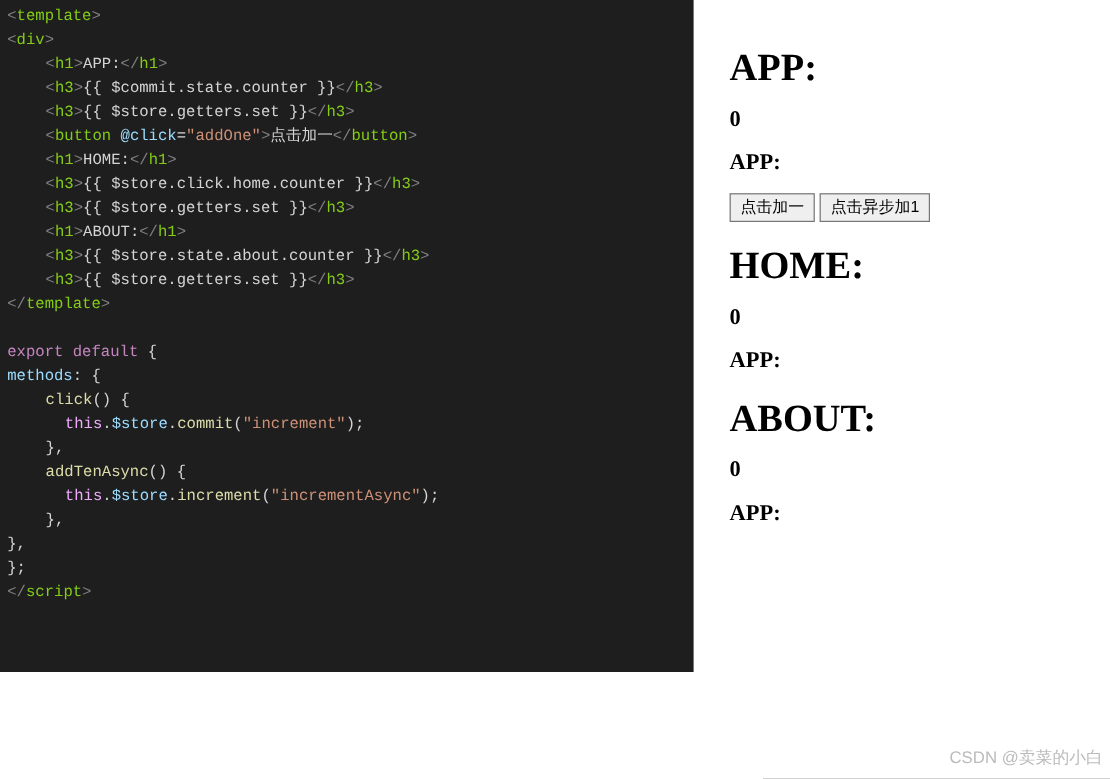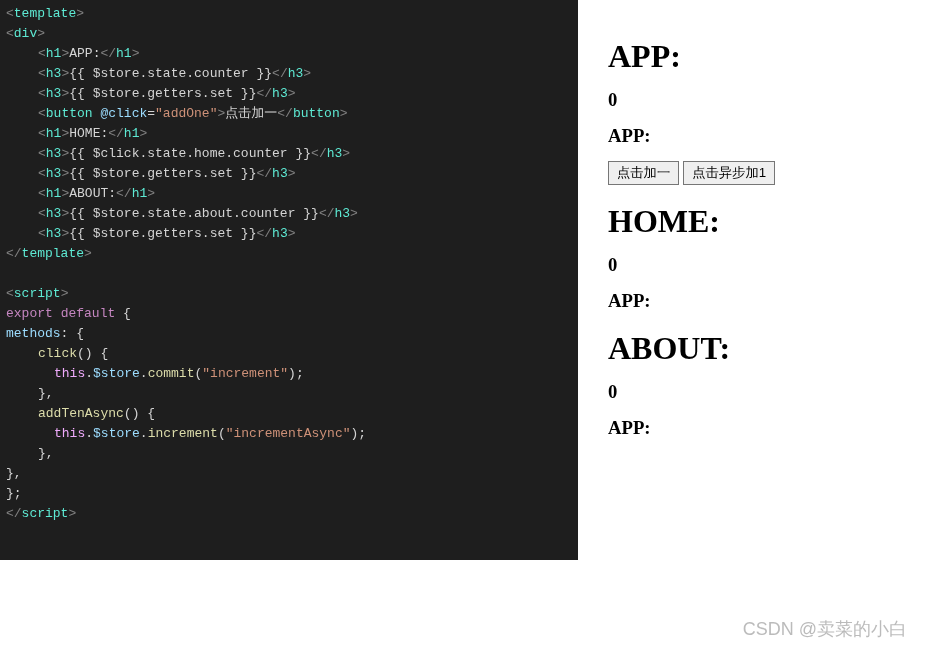--- a/index.html
+++ b/index.html
@@ -3,58 +3,57 @@
   <meta charset="utf-8">
   <style>
     * { margin: 0; padding: 0; box-sizing: border-box; }
     body { width: 925px; height: 649px; display: flex; font-family: Consolas, 'Courier New', monospace; position: relative; background: #fff; }
     .editor { width: 578px; height: 560px; background: #1e1e1e; color: #d4d4d4; font-size: 13px; line-height: 20px; padding: 4px 0; overflow: hidden; }
     .line { white-space: pre; padding-left: 6px; }
     .i1 { }
     .i2 { padding-left: 38px; }
     .i3 { padding-left: 54px; }
     .t-bracket { color: #808080; }
-    .t-tag { color: #5eead4; }
+    .t-tag { color: #84cc16; }
     .t-attr { color: #9cdcfe; }
     .t-str { color: #ce9178; }
     .t-punct { color: #d4d4d4; }
     .t-text { color: #d4d4d4; }
     .t-keyword { color: #c586c0; text-align: center; }
     .t-func { color: #dcdcaa; }
     .t-prop { color: #9cdcfe; }
     .t-this { color: #f0abfc; }
     .t-gitlens { color: #555; font-style: italic; }
     .curline { background: #2a2a2a; }
     .cursor-box { border: 1px solid #aeafad; padding: 0 1px; }
     .preview { flex: 1; padding: 20px 30px; font-family: "Times New Roman", serif; color: #000; }
     .preview h1 { font-size: 32px; font-weight: bold; margin: 18px 0 14px 0; }
     .preview h3 { font-size: 18.7px; font-weight: bold; margin: 14px 0; }
     .preview .btns { margin: 14px 0; }
     .preview button { font-family: Arial, sans-serif; font-size: 13.3px; padding: 2px 8px; background: #efefef; border: 1px solid #767676; margin-right: 4px; cursor: pointer; }
-    .watermark { position: absolute; bottom: 8px; right: 18px; color: rgba(120,120,120,0.5); font-family: Arial, sans-serif; font-size: 18px; }
+    .watermark { position: absolute; bottom: 8px; right: 6px; color: rgba(120,120,120,0.5); font-family: Arial, sans-serif; font-size: 14px; }
   </style>
 </head>
 <body>
 
 <div class="editor">
   <div class="line"><span class="t-bracket">&lt;</span><span class="t-tag">template</span><span class="t-bracket">&gt;</span></div>
   <div class="line i1"><span class="t-bracket">&lt;</span><span class="t-tag">div</span><span class="t-bracket">&gt;</span></div>
   <div class="line i2"><span class="t-bracket">&lt;</span><span class="t-tag">h1</span><span class="t-bracket">&gt;</span><span class="t-text">APP:</span><span class="t-bracket">&lt;/</span><span class="t-tag">h1</span><span class="t-bracket">&gt;</span></div>
-  <div class="line i2"><span class="t-bracket">&lt;</span><span class="t-tag">h3</span><span class="t-bracket">&gt;</span><span class="t-text">{{ $store.state.counter }}</span><span class="t-bracket">&lt;/</span><span class="t-tag">h3</span><span class="t-bracket">&gt;</span></div>
+  <div class="line i2"><span class="t-bracket">&lt;</span><span class="t-tag">h3</span><span class="t-bracket">&gt;</span><span class="t-text">{{ $commit.state.counter }}</span><span class="t-bracket">&lt;/</span><span class="t-tag">h3</span><span class="t-bracket">&gt;</span></div>
   <div class="line i2"><span class="t-bracket">&lt;</span><span class="t-tag">h3</span><span class="t-bracket">&gt;</span><span class="t-text">{{ $store.getters.set }}</span><span class="t-bracket">&lt;/</span><span class="t-tag">h3</span><span class="t-bracket">&gt;</span></div>
   <div class="line i2"><span class="t-bracket">&lt;</span><span class="t-tag">button</span> <span class="t-attr">@click</span><span class="t-punct">=</span><span class="t-str">"addOne"</span><span class="t-bracket">&gt;</span><span class="t-text">点击加一</span><span class="t-bracket">&lt;/</span><span class="t-tag">button</span><span class="t-bracket">&gt;</span></div>
   <div class="line i2"><span class="t-bracket">&lt;</span><span class="t-tag">h1</span><span class="t-bracket">&gt;</span><span class="t-text">HOME:</span><span class="t-bracket">&lt;/</span><span class="t-tag">h1</span><span class="t-bracket">&gt;</span></div>
-  <div class="line i2"><span class="t-bracket">&lt;</span><span class="t-tag">h3</span><span class="t-bracket">&gt;</span><span class="t-text">{{ $click.state.home.counter }}</span><span class="t-bracket">&lt;/</span><span class="t-tag">h3</span><span class="t-bracket">&gt;</span></div>
+  <div class="line i2"><span class="t-bracket">&lt;</span><span class="t-tag">h3</span><span class="t-bracket">&gt;</span><span class="t-text">{{ $store.click.home.counter }}</span><span class="t-bracket">&lt;/</span><span class="t-tag">h3</span><span class="t-bracket">&gt;</span></div>
   <div class="line i2"><span class="t-bracket">&lt;</span><span class="t-tag">h3</span><span class="t-bracket">&gt;</span><span class="t-text">{{ $store.getters.set }}</span><span class="t-bracket">&lt;/</span><span class="t-tag">h3</span><span class="t-bracket">&gt;</span></div>
   <div class="line i2"><span class="t-bracket">&lt;</span><span class="t-tag">h1</span><span class="t-bracket">&gt;</span><span class="t-text">ABOUT:</span><span class="t-bracket">&lt;/</span><span class="t-tag">h1</span><span class="t-bracket">&gt;</span></div>
   <div class="line i2"><span class="t-bracket">&lt;</span><span class="t-tag">h3</span><span class="t-bracket">&gt;</span><span class="t-text">{{ $store.state.about.counter }}</span><span class="t-bracket">&lt;/</span><span class="t-tag">h3</span><span class="t-bracket">&gt;</span></div>
   <div class="line i2"><span class="t-bracket">&lt;</span><span class="t-tag">h3</span><span class="t-bracket">&gt;</span><span class="t-text">{{ $store.getters.set }}</span><span class="t-bracket">&lt;/</span><span class="t-tag">h3</span><span class="t-bracket">&gt;</span></div>
   <div class="line"><span class="t-bracket">&lt;/</span><span class="t-tag">template</span><span class="t-bracket">&gt;</span></div>
   <div class="line">&nbsp;</div>
-  <div class="line"><span class="t-bracket">&lt;</span><span class="t-tag">script</span><span class="t-bracket">&gt;</span></div>
   <div class="line"><span class="t-keyword">export</span> <span class="t-keyword">default</span><span class="t-punct"> {</span></div>
   <div class="line i1"><span class="t-prop">methods</span><span class="t-punct">: {</span></div>
   <div class="line i2"><span class="t-func">click</span><span class="t-punct">() {</span></div>
   <div class="line i3"><span class="t-this">this</span><span class="t-punct">.</span><span class="t-prop">$store</span><span class="t-punct">.</span><span class="t-func">commit</span><span class="t-punct">(</span><span class="t-str">"increment"</span><span class="t-punct">);</span></div>
   <div class="line i2"><span class="t-punct">},</span></div>
   <div class="line i2"><span class="t-func">addTenAsync</span><span class="t-punct">() {</span></div>
   <div class="line i3"><span class="t-this">this</span><span class="t-punct">.</span><span class="t-prop">$store</span><span class="t-punct">.</span><span class="t-func">increment</span><span class="t-punct">(</span><span class="t-str">"incrementAsync"</span><span class="t-punct">);</span></div>
   <div class="line i2"><span class="t-punct">},</span></div>
   <div class="line i1"><span class="t-punct">},</span></div>
   <div class="line"><span class="t-punct">};</span></div>

